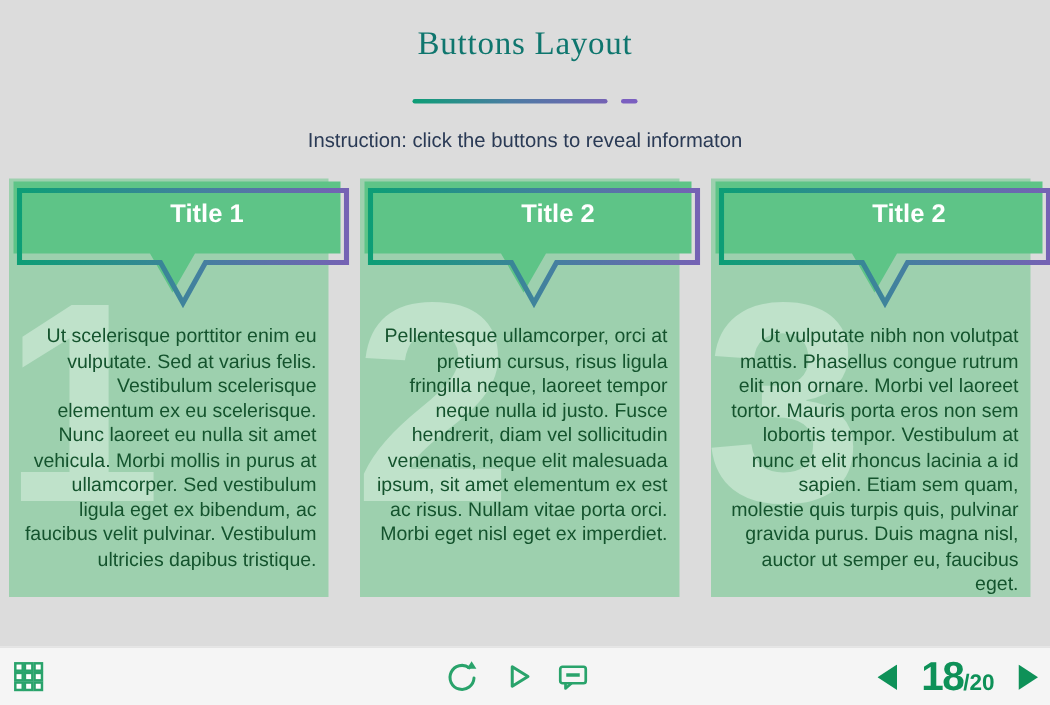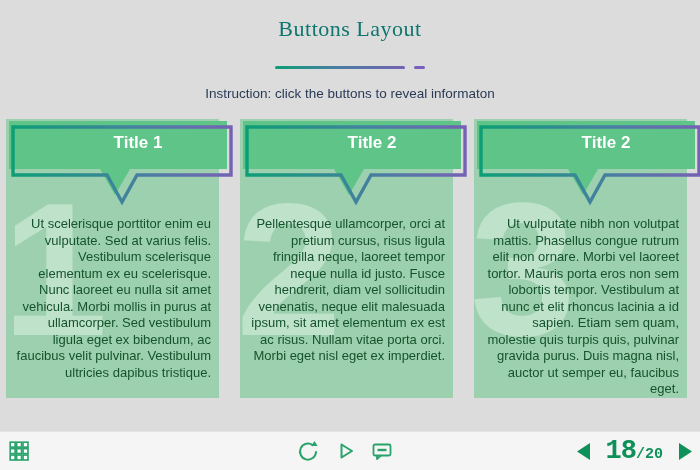--- a/index.html
+++ b/index.html
@@ -30,21 +30,21 @@
   .btn svg{position:absolute;left:0;top:0;}
   .btn-label{position:absolute;left:1px;top:13px;width:258px;text-align:center;
              color:#ffffff;font-size:17px;font-weight:700;}
 
   
   .footer{position:absolute;left:0;bottom:0;width:700px;height:38px;background:#f5f5f5;
           border-top:1px solid #e4e4e4;}
   .grid-btn{position:absolute;left:8px;top:8px;width:22px;height:22px;cursor:pointer;}
   .center-icons{position:absolute;left:-10px;right:0;top:7px;display:flex;justify-content:center;gap:13px;}
   .icon-btn{width:24px;height:24px;cursor:pointer;}
-  .pager{position:absolute;right:8px;top:0;height:38px;display:flex;align-items:center;gap:16px;font-family:Liberation Mono, monospace;}
+  .pager{position:absolute;right:8px;top:0;height:38px;display:flex;align-items:center;gap:16px;}
   .arrow-btn{width:13px;height:17px;cursor:pointer;display:flex;align-items:center;}
   .page-num{color:#0e9158;font-weight:700;display:flex;align-items:baseline;}
   .page-cur{font-size:27px;letter-spacing:-1px;}
   .page-tot{font-size:15px;}
 </style>
 </head>
 <body>
 
 <svg width="0" height="0" style="position:absolute" aria-hidden="true">
   <defs>

